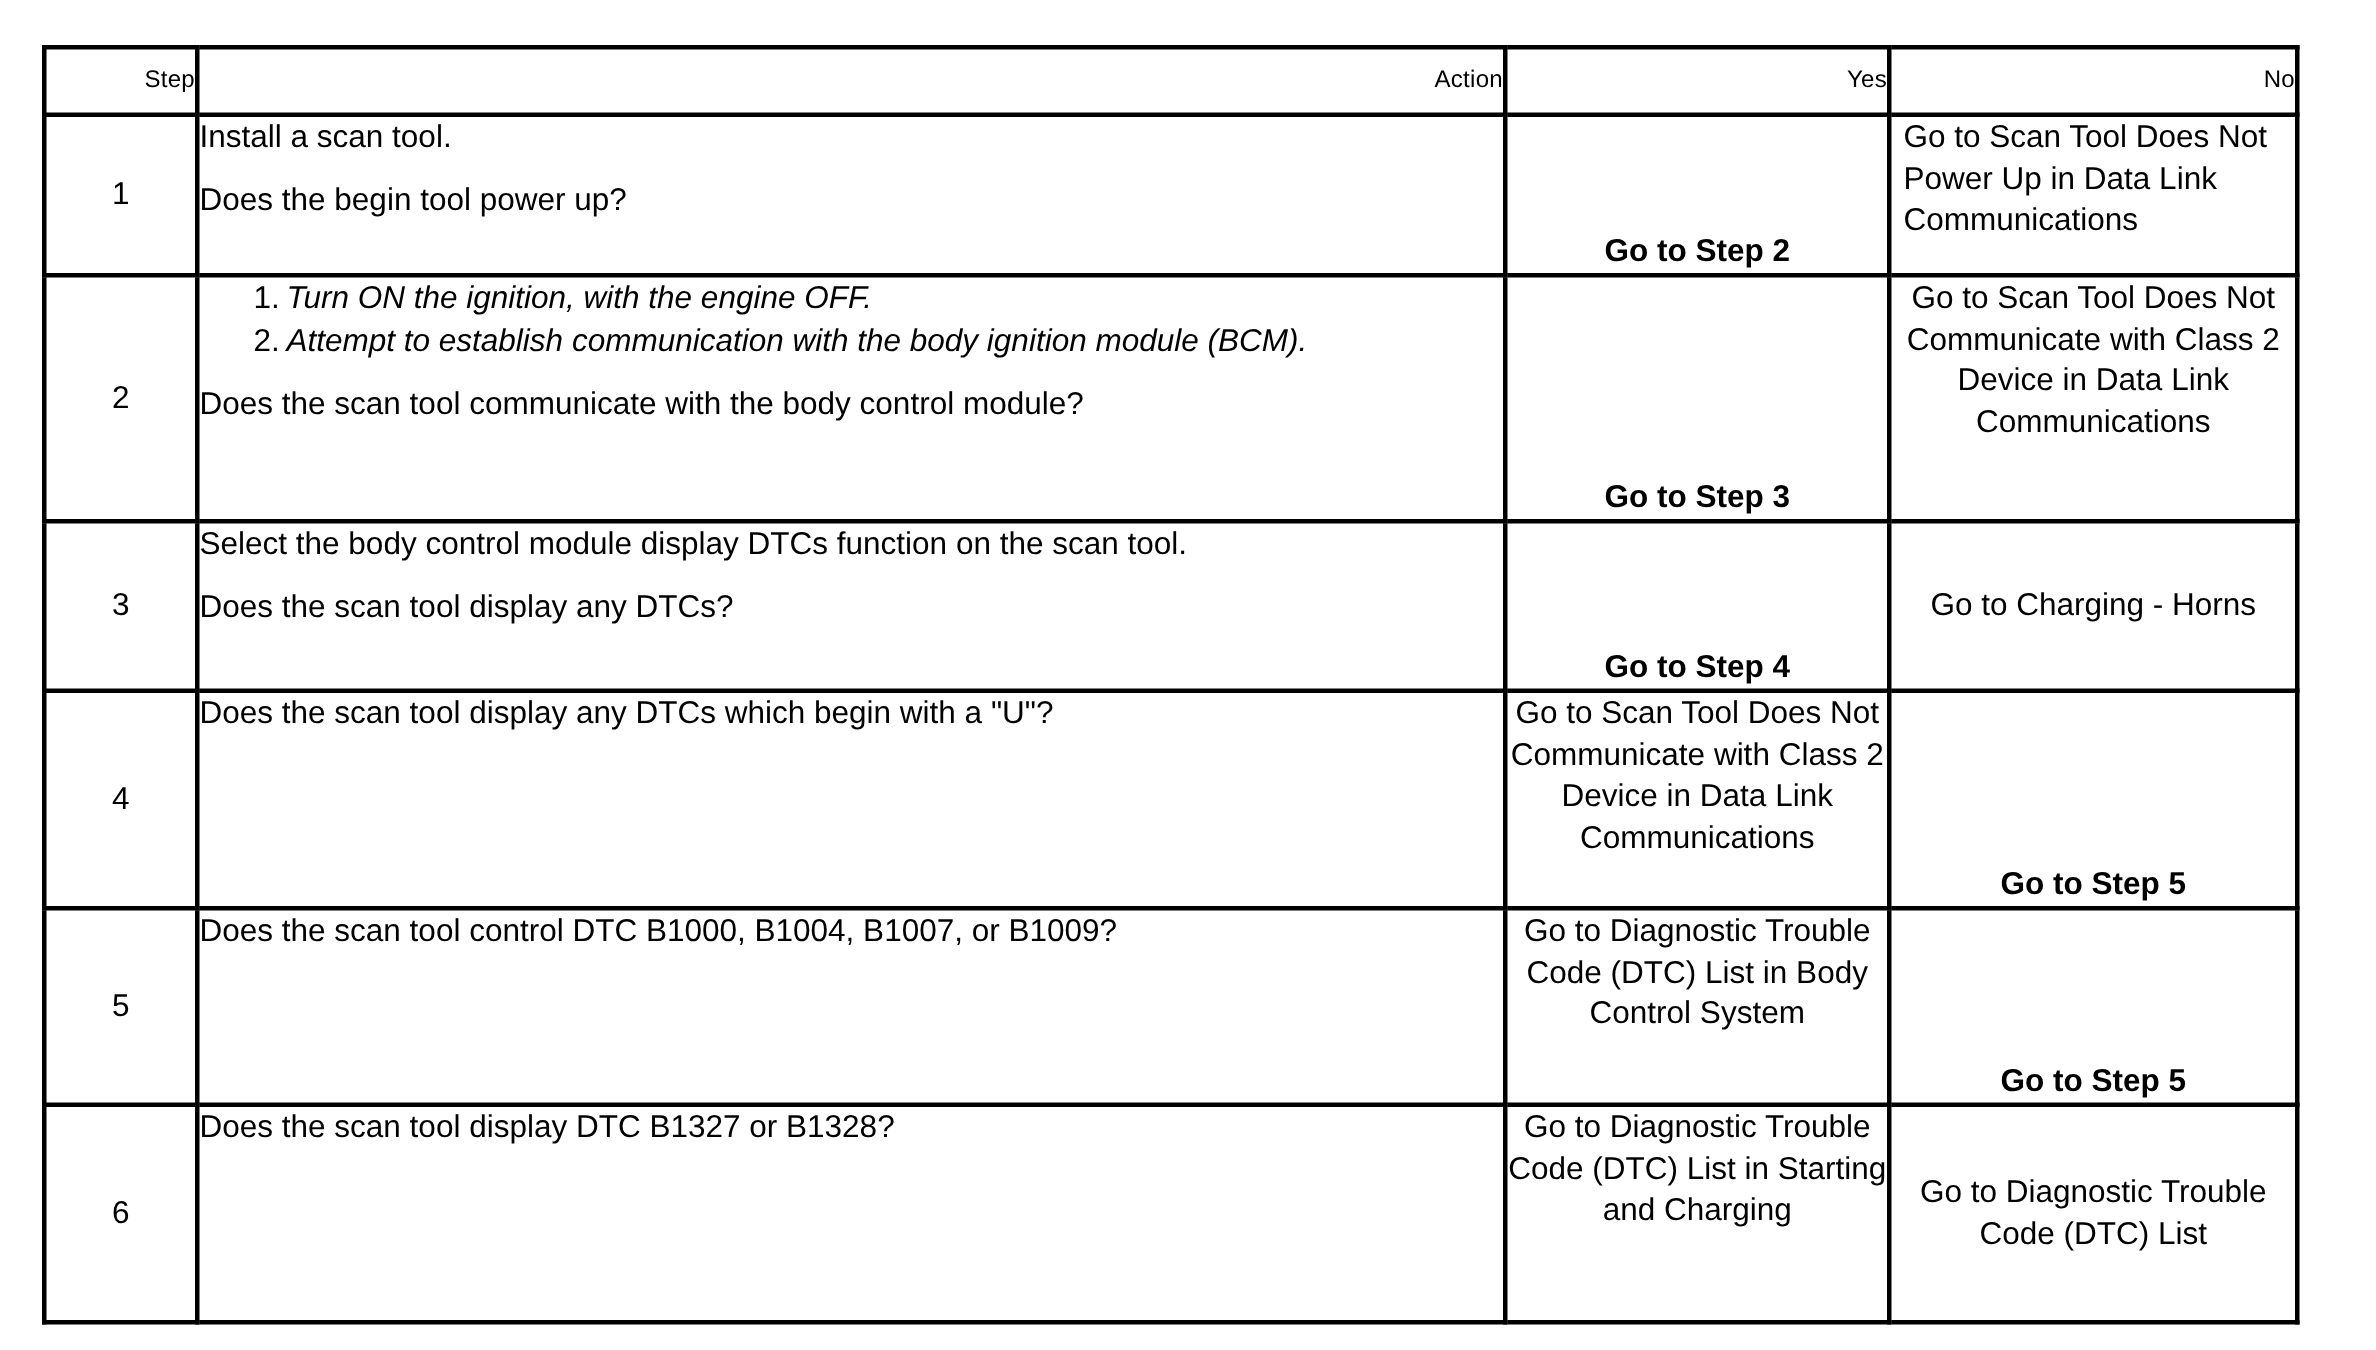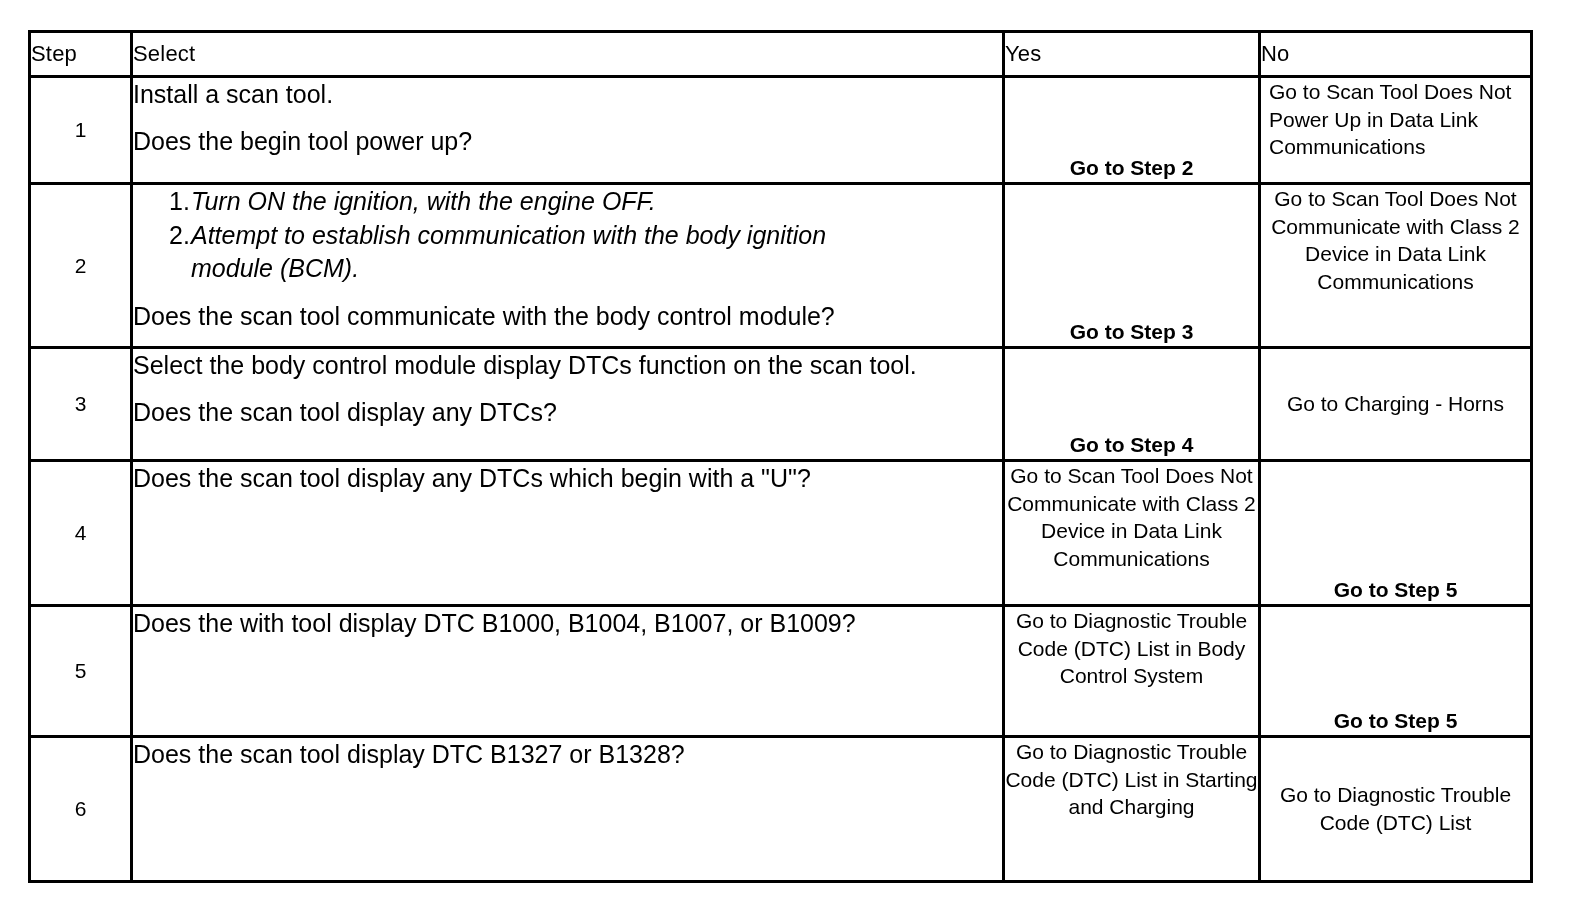--- a/index.html
+++ b/index.html
@@ -42,39 +42,39 @@
 
   
   col.c-step   { width: 102px; }
   col.c-action { width: 872px; }
   col.c-yes    { width: 256px; }
   col.c-no     { width: 272px; }
 
   
   .hdr-cell {
     height: 42px;
-    text-align: left;
+    text-align: right;
     vertical-align: middle;
-    font-size: 22px;
+    font-size: 16px;
     font-weight: bold;
     letter-spacing: 0.2px;
   }
 
   
   .step-cell {
     text-align: center;
     vertical-align: middle;
     font-size: 21px;
   }
 
   
   .action-cell {
     vertical-align: top;
     text-align: left;
-    font-size: 25px;
+    font-size: 21px;
     line-height: 1.32;
     padding: 7px 6px 8px 8px;
   }
   .action-line {
     white-space: pre-wrap;
   }
   .action-gap {
     height: 14px;
   }
 
@@ -131,21 +131,21 @@
     <colgroup>
       <col class="c-step">
       <col class="c-action">
       <col class="c-yes">
       <col class="c-no">
     </colgroup>
 
     <thead>
       <tr>
         <th class="hdr-cell">Step</th>
-        <th class="hdr-cell">Select</th>
+        <th class="hdr-cell">Action</th>
         <th class="hdr-cell">Yes</th>
         <th class="hdr-cell">No</th>
       </tr>
     </thead>
 
     <tbody>
 
       <tr class="row-1">
         <td class="step-cell">1</td>
         <td class="action-cell">
@@ -193,21 +193,21 @@
         <td class="action-cell">
           <div class="action-line">Does the scan tool display any DTCs which begin with a "U"?</div>
         </td>
         <td class="ans-cell v-top">Go to Scan Tool Does Not Communicate with Class 2 Device in Data Link Communications</td>
         <td class="ans-cell v-bottom">Go to Step 5</td>
       </tr>
 
       <tr class="row-5">
         <td class="step-cell">5</td>
         <td class="action-cell">
-          <div class="action-line">Does the with tool display DTC B1000, B1004, B1007, or B1009?</div>
+          <div class="action-line">Does the scan tool control DTC B1000, B1004, B1007, or B1009?</div>
         </td>
         <td class="ans-cell v-top">Go to Diagnostic Trouble Code (DTC) List in Body Control System</td>
         <td class="ans-cell v-bottom">Go to Step 5</td>
       </tr>
 
       <tr class="row-6">
         <td class="step-cell">6</td>
         <td class="action-cell">
           <div class="action-line">Does the scan tool display DTC B1327 or B1328?</div>
         </td>

